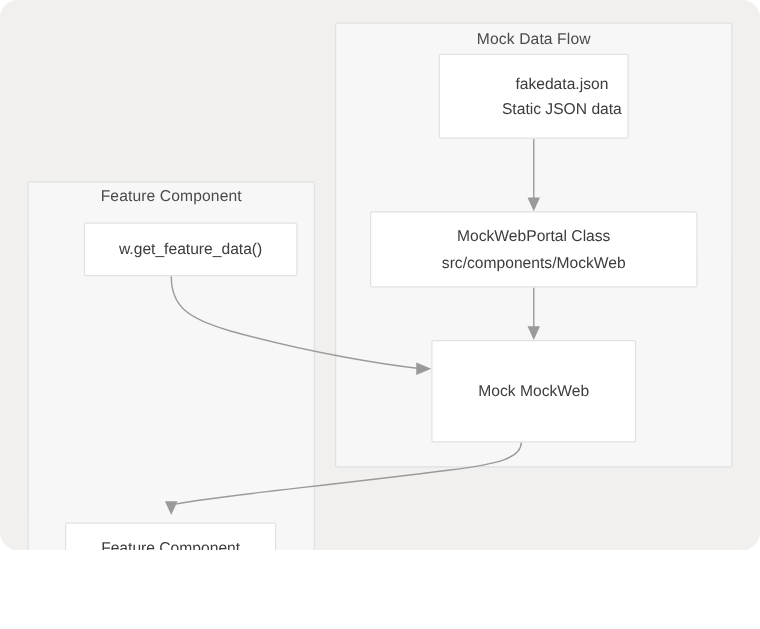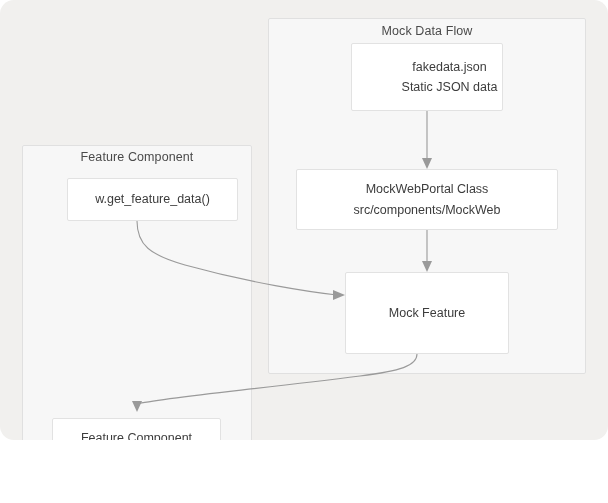--- a/index.html
+++ b/index.html
@@ -162,21 +162,21 @@
     <span class="line">fakedata.json</span>
     <span class="line">Static JSON data</span>
   </div>
 
   <div class="node" id="node-mockwebportal">
     <span class="line">MockWebPortal Class</span>
     <span class="line">src/components/MockWeb</span>
   </div>
 
   <div class="node" id="node-mock-methods">
-    <span class="line">Mock Feature</span>
+    <span class="line">Mock MockWeb</span>
   </div>
 
   <div class="node" id="node-call-feature-data">
     <span class="line">w.get_feature_data()</span>
   </div>
 
   <div class="node" id="node-feature-component-result">
     <span class="line">Feature Component</span>
   </div>
 

